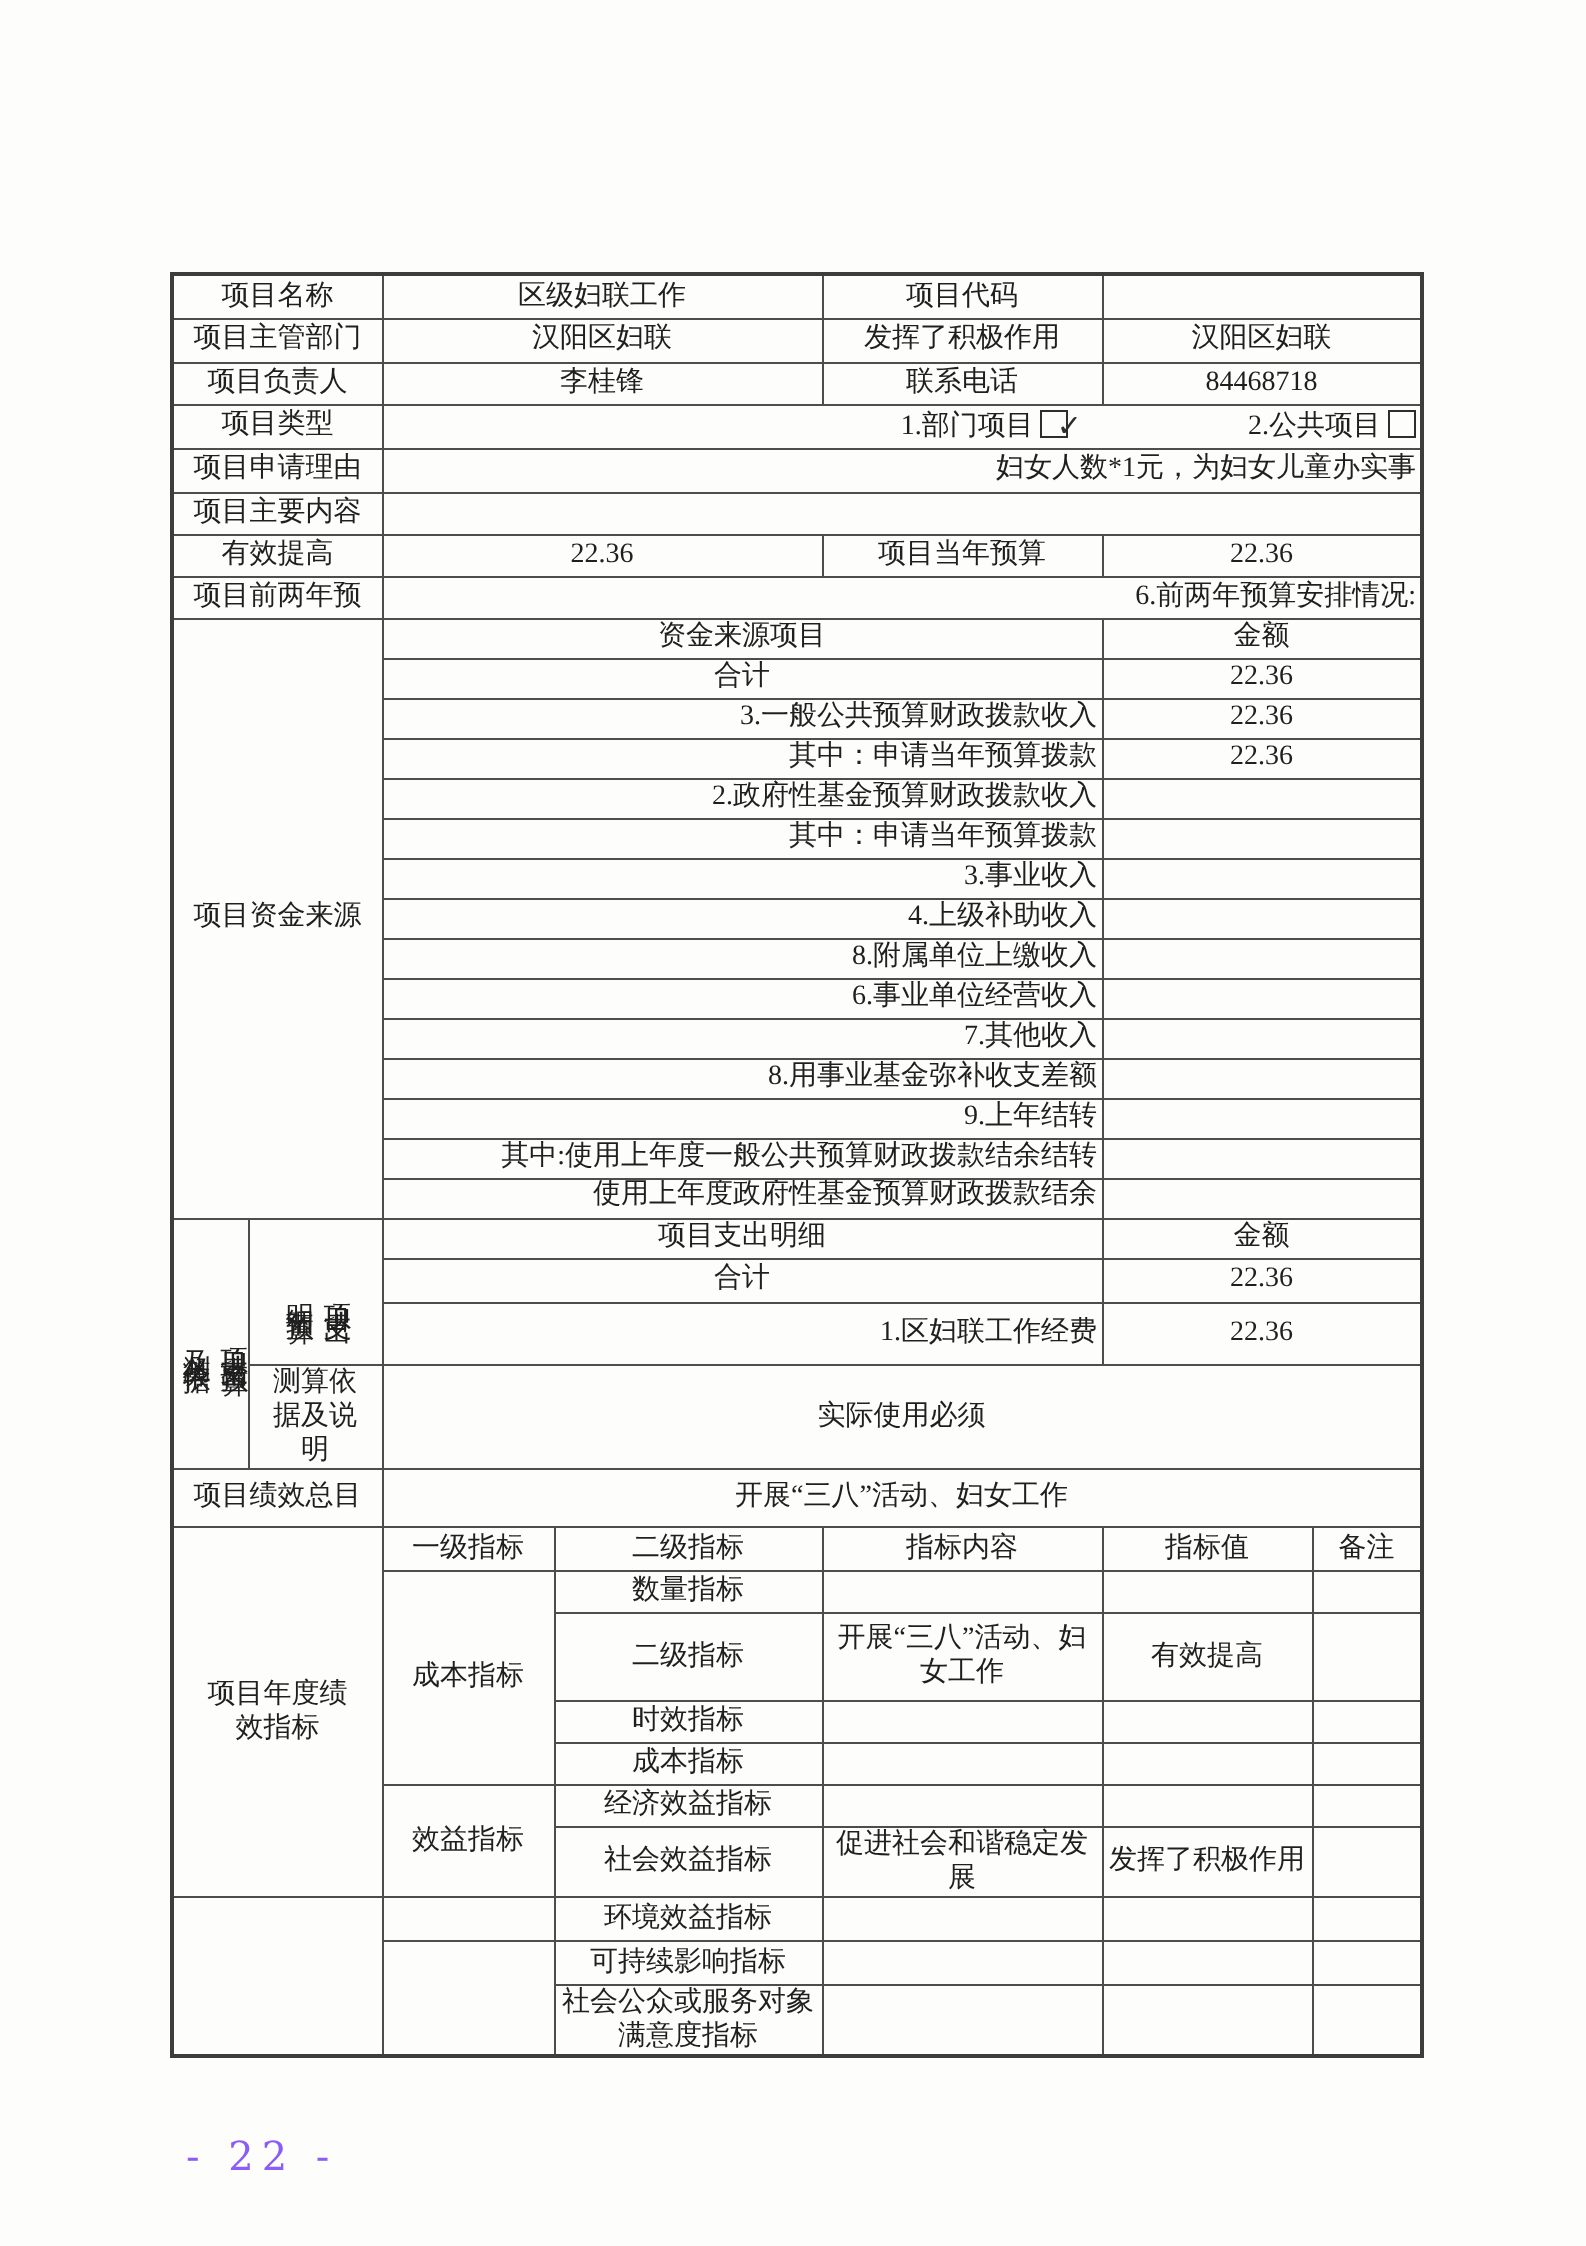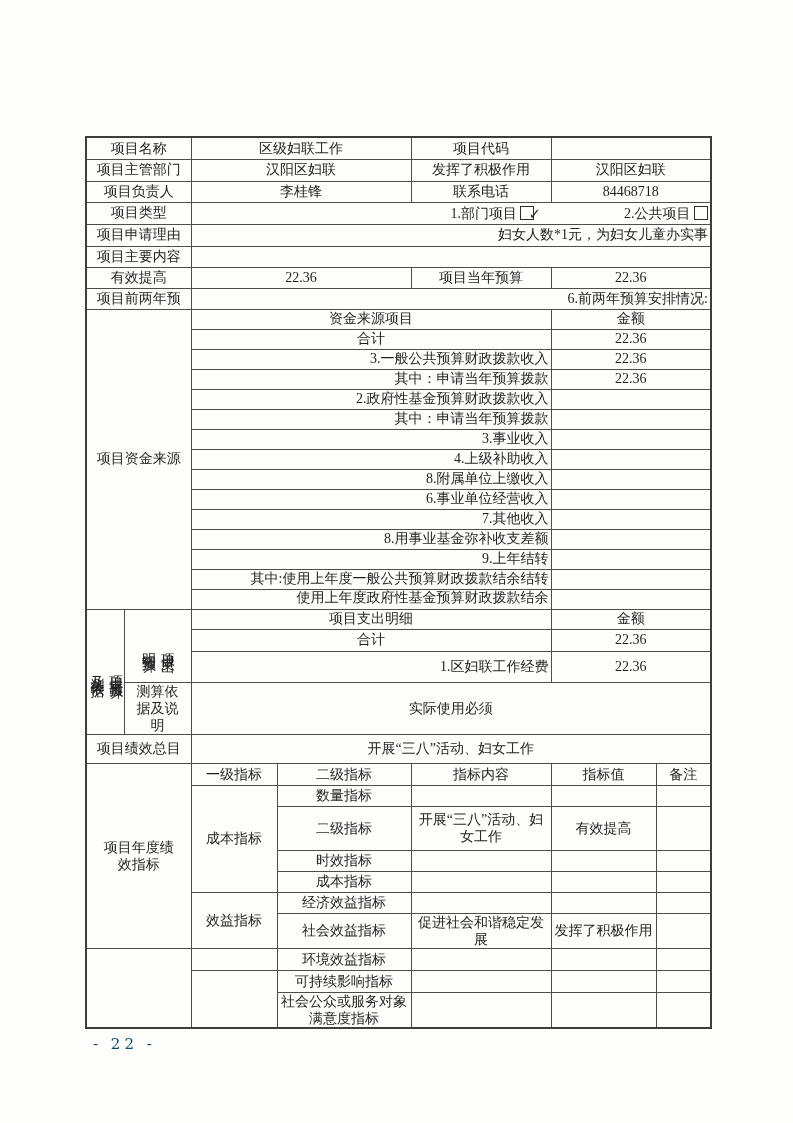--- a/index.html
+++ b/index.html
@@ -40,22 +40,22 @@
   }
   .type-gap{display:inline-block;width:76px;}
   
   .vcell{padding:0;}
   .vtext{
     writing-mode:vertical-rl;display:inline-block;
     letter-spacing:2px;line-height:1.35;
   }
   .vtext span{display:block;}
   .pageno{
-    position:absolute;left:93px;top:1035px;
-    font-size:15px;letter-spacing:4px;color:#0c4a6e;
+    position:absolute;left:93px;top:1066px;
+    font-size:20px;letter-spacing:4px;color:#8b5cf6;
     font-family:"DejaVu Serif",serif;
   }
 </style>
 </head>
 <body>
 
 <div class="page">
   <table class="form">
     <colgroup>
       <col style="width:38px">

